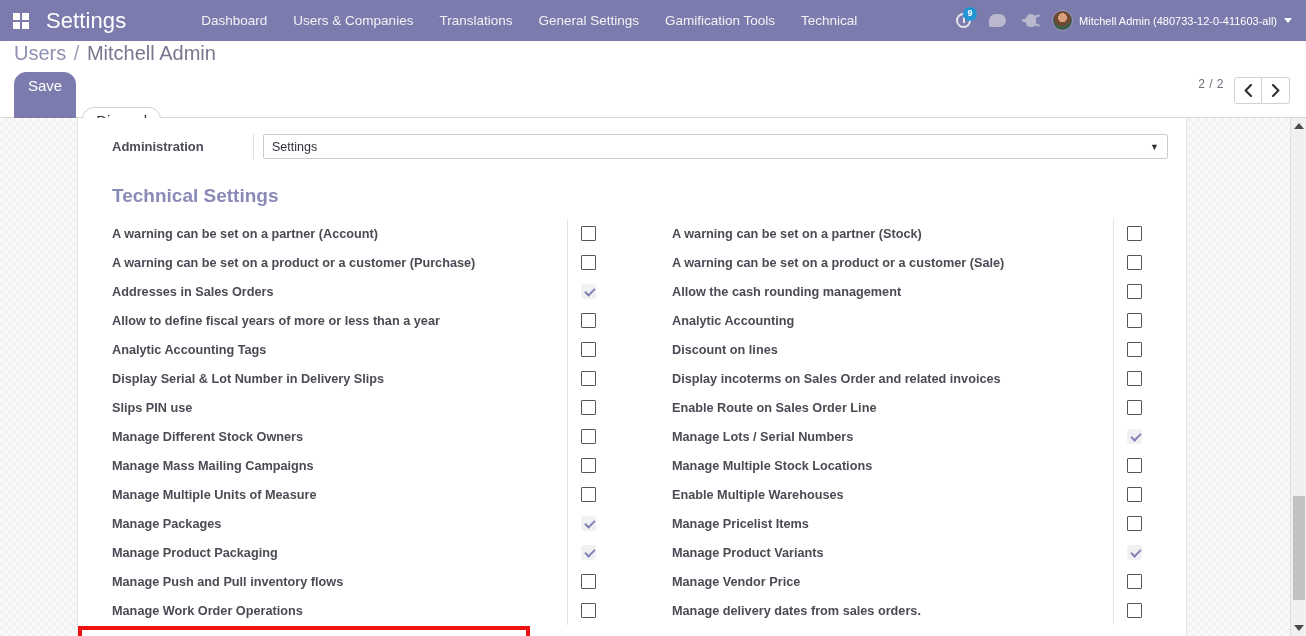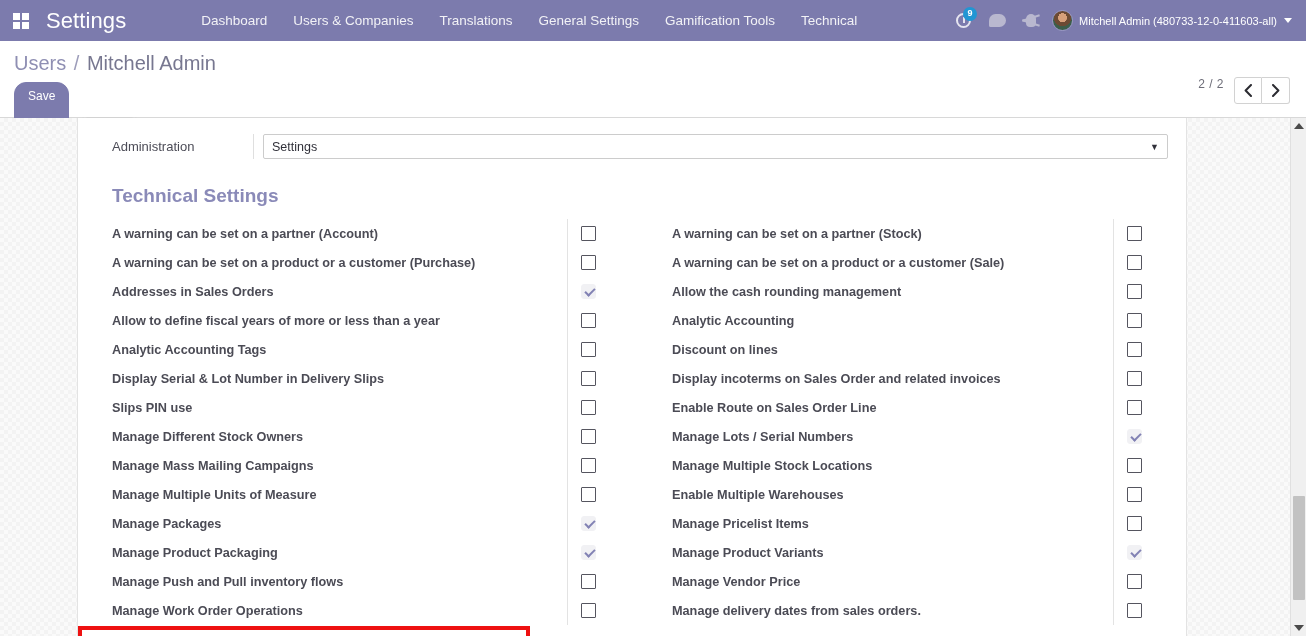--- a/index.html
+++ b/index.html
@@ -133,37 +133,37 @@
     width: 0; height: 0;
     border-left: 4px solid transparent;
     border-right: 4px solid transparent;
     border-top: 5px solid #ffffff;
   }
 
   
   .control-panel {
     background: #ffffff;
     border-bottom: 1px solid #d8d8d8;
-    padding: 10px 14px 8px 14px;
+    padding: 0 14px 8px 14px;
     position: relative;
     height: 77px;
   }
   .breadcrumb {
     font-size: 20px;
     color: #8f8fb3;
     margin-bottom: 7px;
     line-height: 24px;
   }
   .breadcrumb .crumb-link { color: #8f8fb3; cursor: pointer; }
   .breadcrumb .sep { color: #9d9dba; padding: 0 2px; }
   .breadcrumb .crumb-active { color: #777790; }
 
   .btn-row { display: flex; gap: 6px; }
   .btn {
-    font-size: 12px;
+    font-size: 15px;
     padding: 5px 13px;
     border-radius: 12px;
     cursor: pointer;
     line-height: 16px;
   }
   .btn-primary {
     background: #7c7bad;
     border: 1px solid #7c7bad;
     color: #ffffff;
   }
@@ -220,21 +220,21 @@
   .field-row {
     display: flex;
     align-items: center;
     padding: 0 0 4px 0;
     margin-bottom: 22px;
   }
   .field-label {
     width: 157px;
     font-size: 13px;
     color: #4c4c57;
-    font-weight: normal;
+    font-weight: bold;
     padding-left: 16px;
   }
   .field-value { flex: 1; padding-left: 9px; border-left: 1px solid #dfdfdf; }
   .select-box {
     width: 100%;
     height: 25px;
     border: 1px solid #cccccc;
     border-radius: 2px;
     background: #ffffff;
     font-size: 12.5px;

